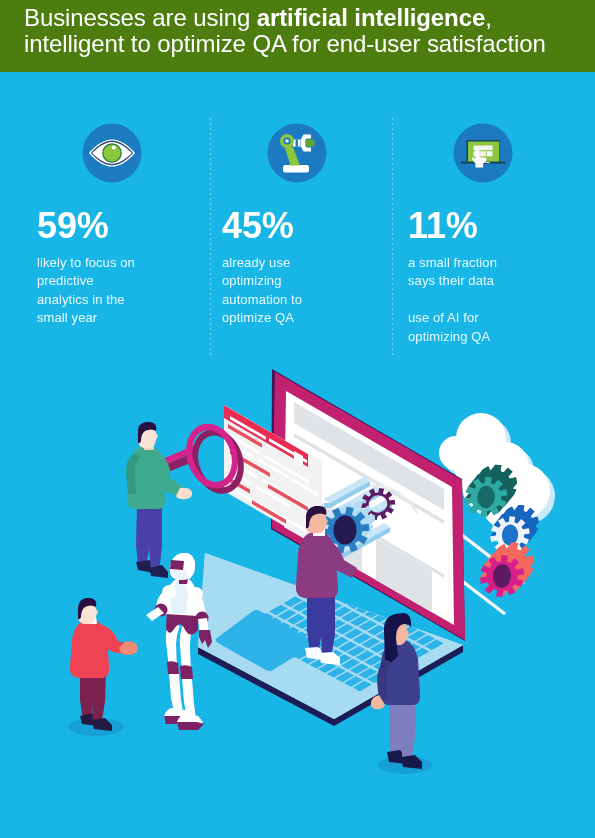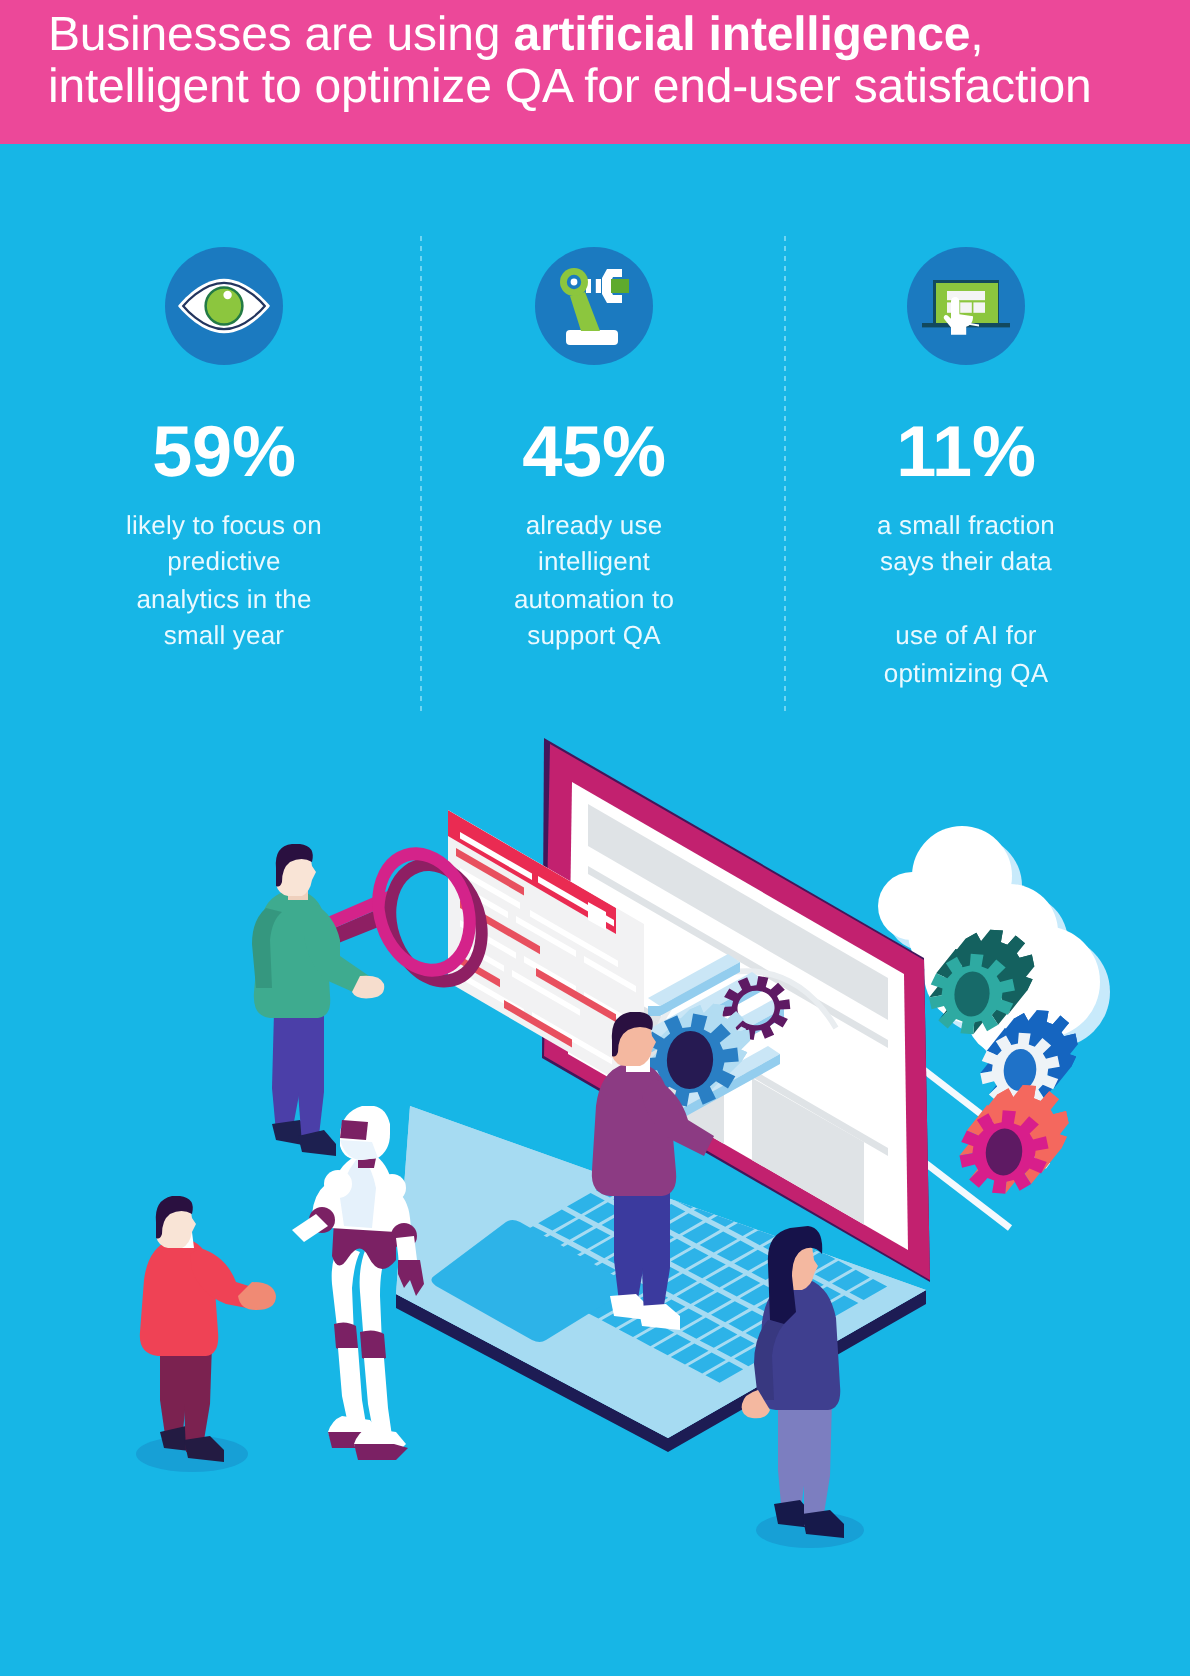--- a/index.html
+++ b/index.html
@@ -5,31 +5,31 @@
 <style>
   html,body{margin:0;padding:0;}
   body{
     width:595px;height:838px;overflow:hidden;position:relative;
     background:#17b6e6;
     font-family:"Liberation Sans",sans-serif;
     -webkit-font-smoothing:antialiased;
   }
   .header{
     position:absolute;left:0;top:0;width:595px;height:72px;
-    background:#ec4899;
+    background:#4d7c0f;
   }
   .header .htxt{
     position:absolute;left:24px;top:5px;width:590px;
     color:#ffffff;font-size:24px;line-height:26px;
     letter-spacing:-0.1px;font-weight:400;
     transform:scaleX(1.0);transform-origin:left top;
   }
   .header .htxt b{font-weight:700;}
   .stats{position:absolute;left:0;top:0;width:595px;height:380px;}
-  .col{position:absolute;top:123px;text-align:center;width:150px;}
+  .col{position:absolute;top:123px;width:150px;}
   .col1{left:37px;}
   .col2{left:222px;}
   .col3{left:408px;}
   .divider{
     position:absolute;top:118px;width:1px;height:240px;
     background-image:linear-gradient(to bottom,#6fd5f2 2.5px, rgba(0,0,0,0) 2.5px);
     background-size:1px 5px;background-repeat:repeat-y;
   }
   .d1{left:210px;}
   .d2{left:392px;}
@@ -82,21 +82,21 @@
       <rect x="33.5" y="16.5" width="2.4" height="7" fill="#1b7ac0"></rect>
 
       <path d="M44 11.5 L44 15.5 L39.5 15.5 L38.5 17.5 L38.5 22.5 L39.5 24.5 L44 24.5 L44 28.5 L36.5 28.5 L34 24 L34 16 L36.5 11.5 Z" fill="#ffffff"></path>
       <rect x="38.5" y="16.5" width="9" height="7" fill="#5faa2e"></rect>
 
       <circle cx="20" cy="18" r="7" fill="#8cc63e"></circle>
       <circle cx="20" cy="18" r="3.6" fill="#1b7ac0"></circle>
       <circle cx="20" cy="18" r="1.7" fill="#ffffff"></circle>
     </svg>
     <div class="pct">45%</div>
-    <div class="desc"><span>already use</span><br><span>intelligent</span><br><span>automation to</span><br><span>support QA</span></div>
+    <div class="desc"><span>already use</span><br><span>optimizing</span><br><span>automation to</span><br><span>optimize QA</span></div>
   </div>
   <div class="col col3">
     <svg class="icon-wrap" viewBox="0 0 60 60">
       <circle cx="30" cy="30" r="29.5" fill="#1b7ac0"></circle>
       <rect x="13.5" y="17" width="33" height="22" fill="#12495e"></rect>
       <rect x="15" y="18.5" width="31" height="20.5" fill="#8cc63e"></rect>
       <g fill="#f4f4f4">
         <rect x="20.5" y="22.5" width="19" height="4.6"></rect>
         <rect x="20.5" y="28.2" width="5.8" height="5.2"></rect>
         <rect x="27.1" y="28.2" width="5.8" height="5.2"></rect>

